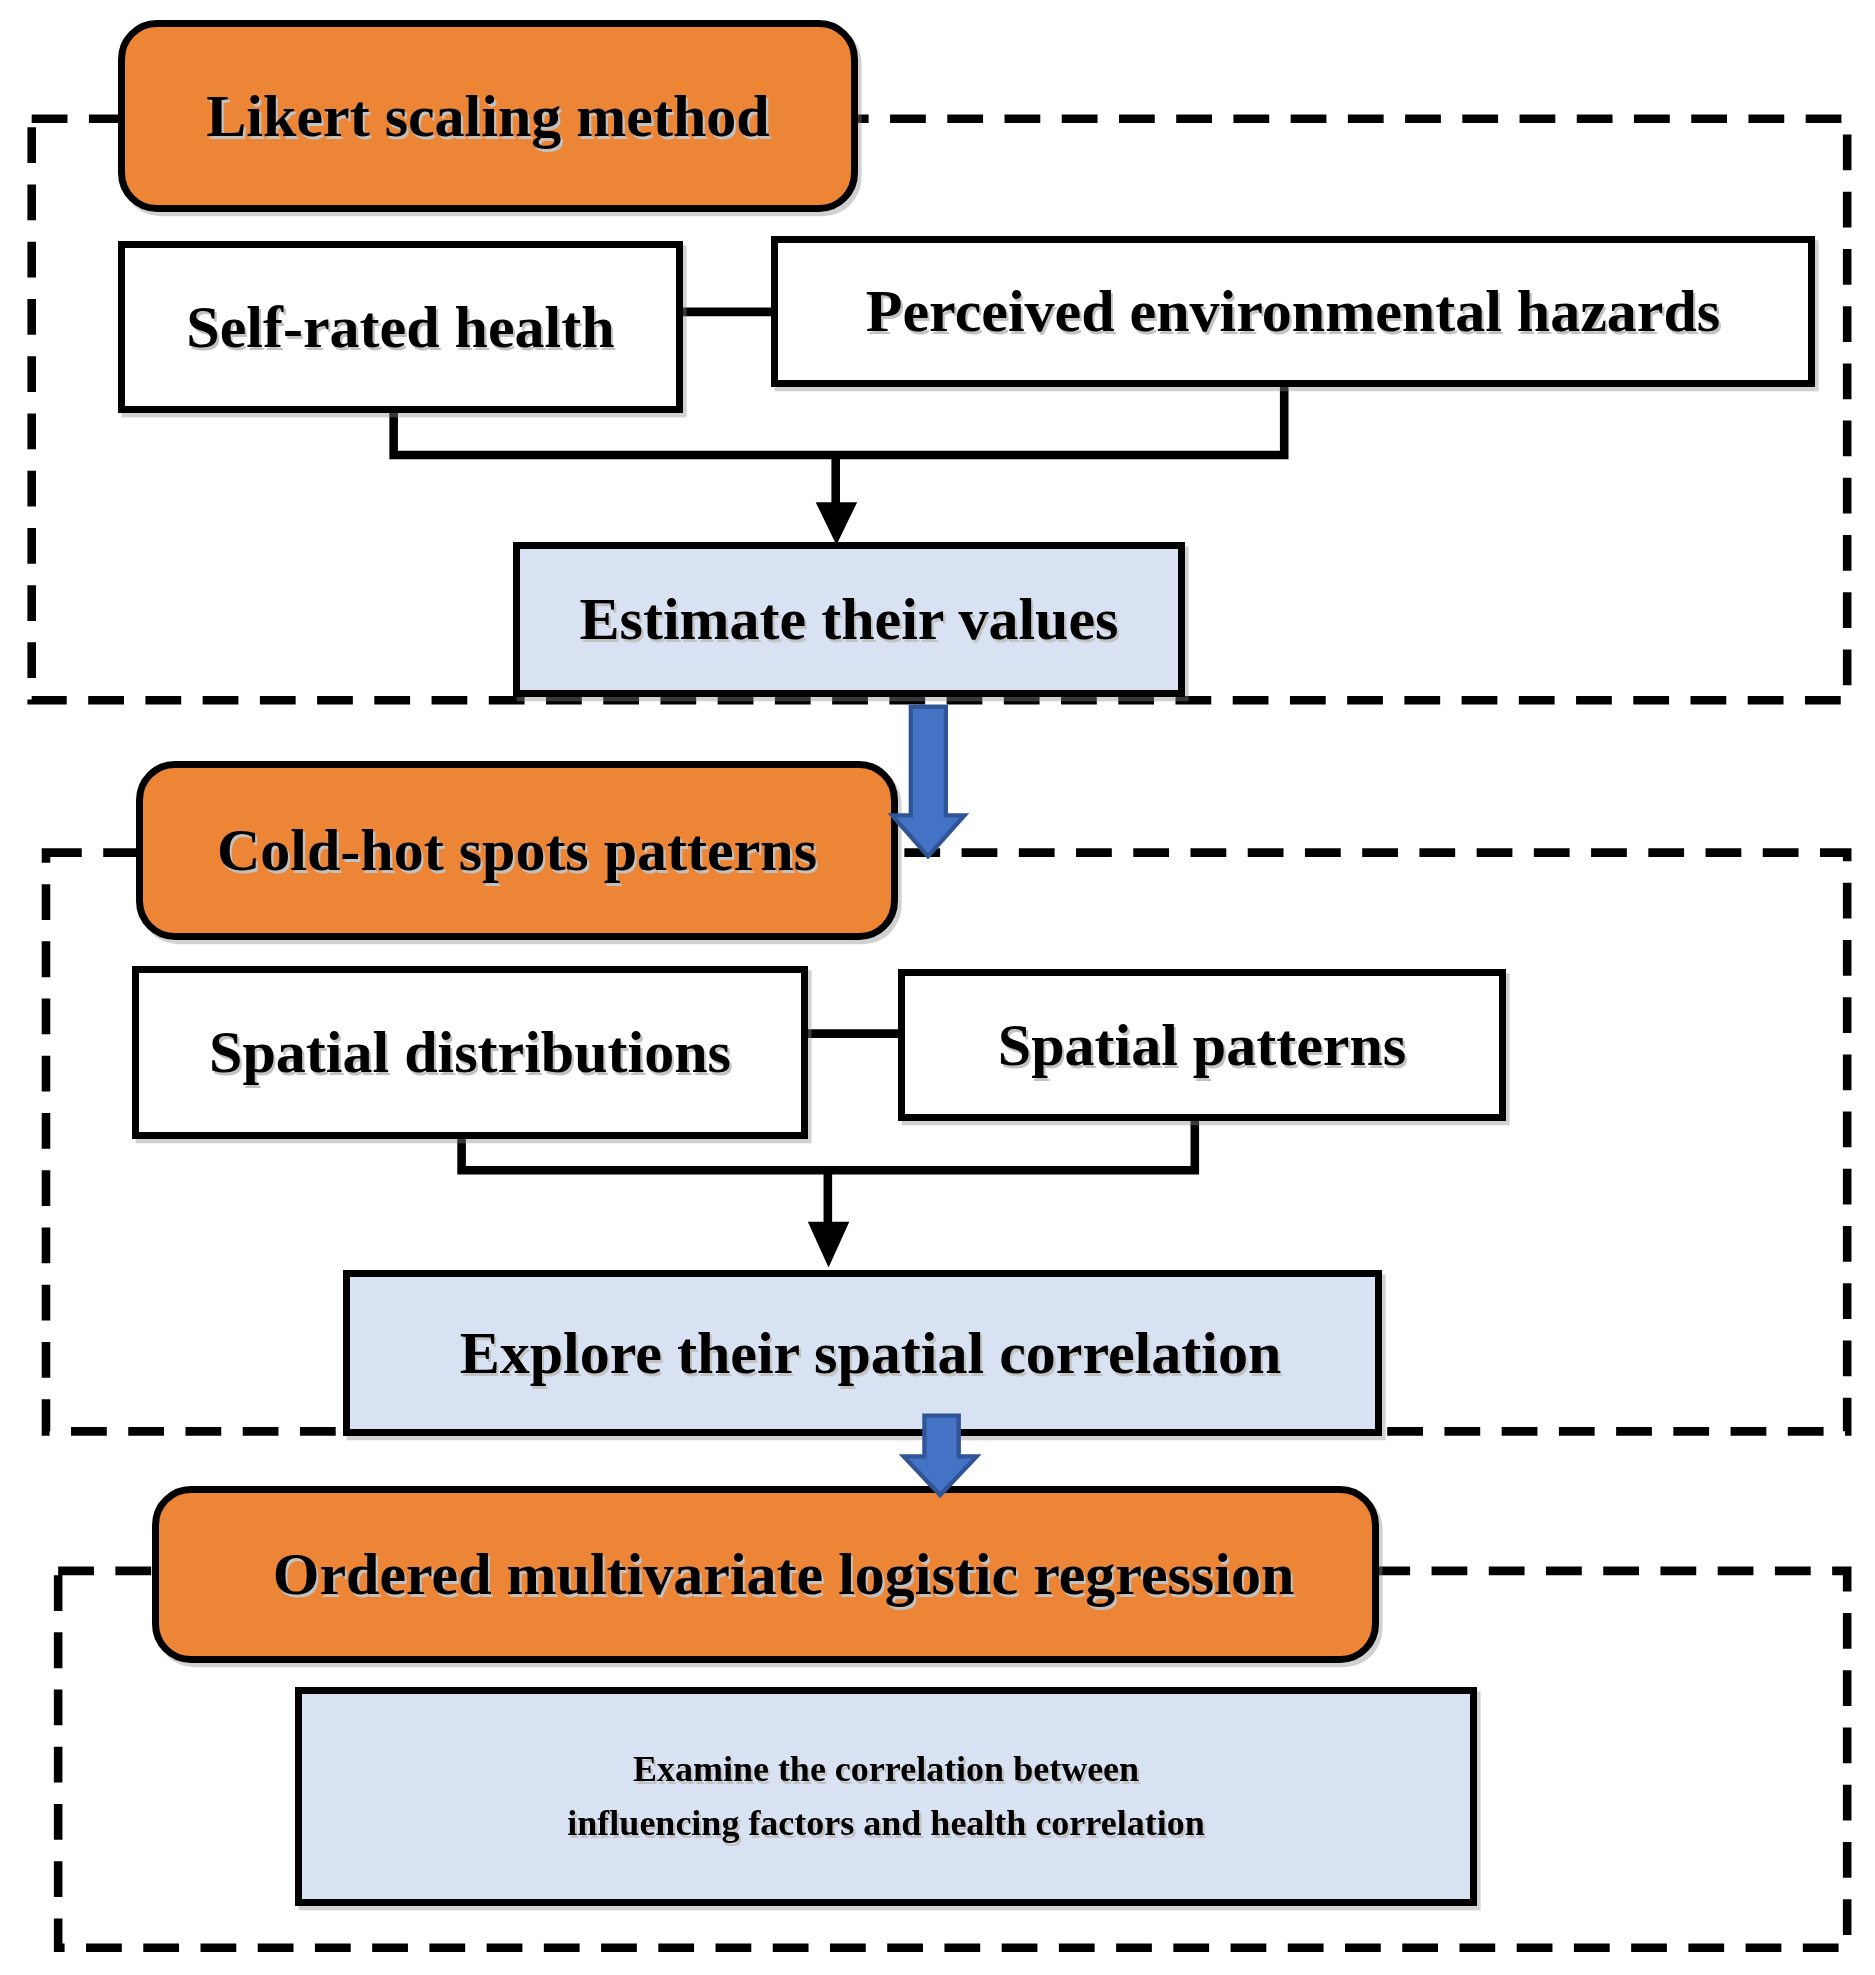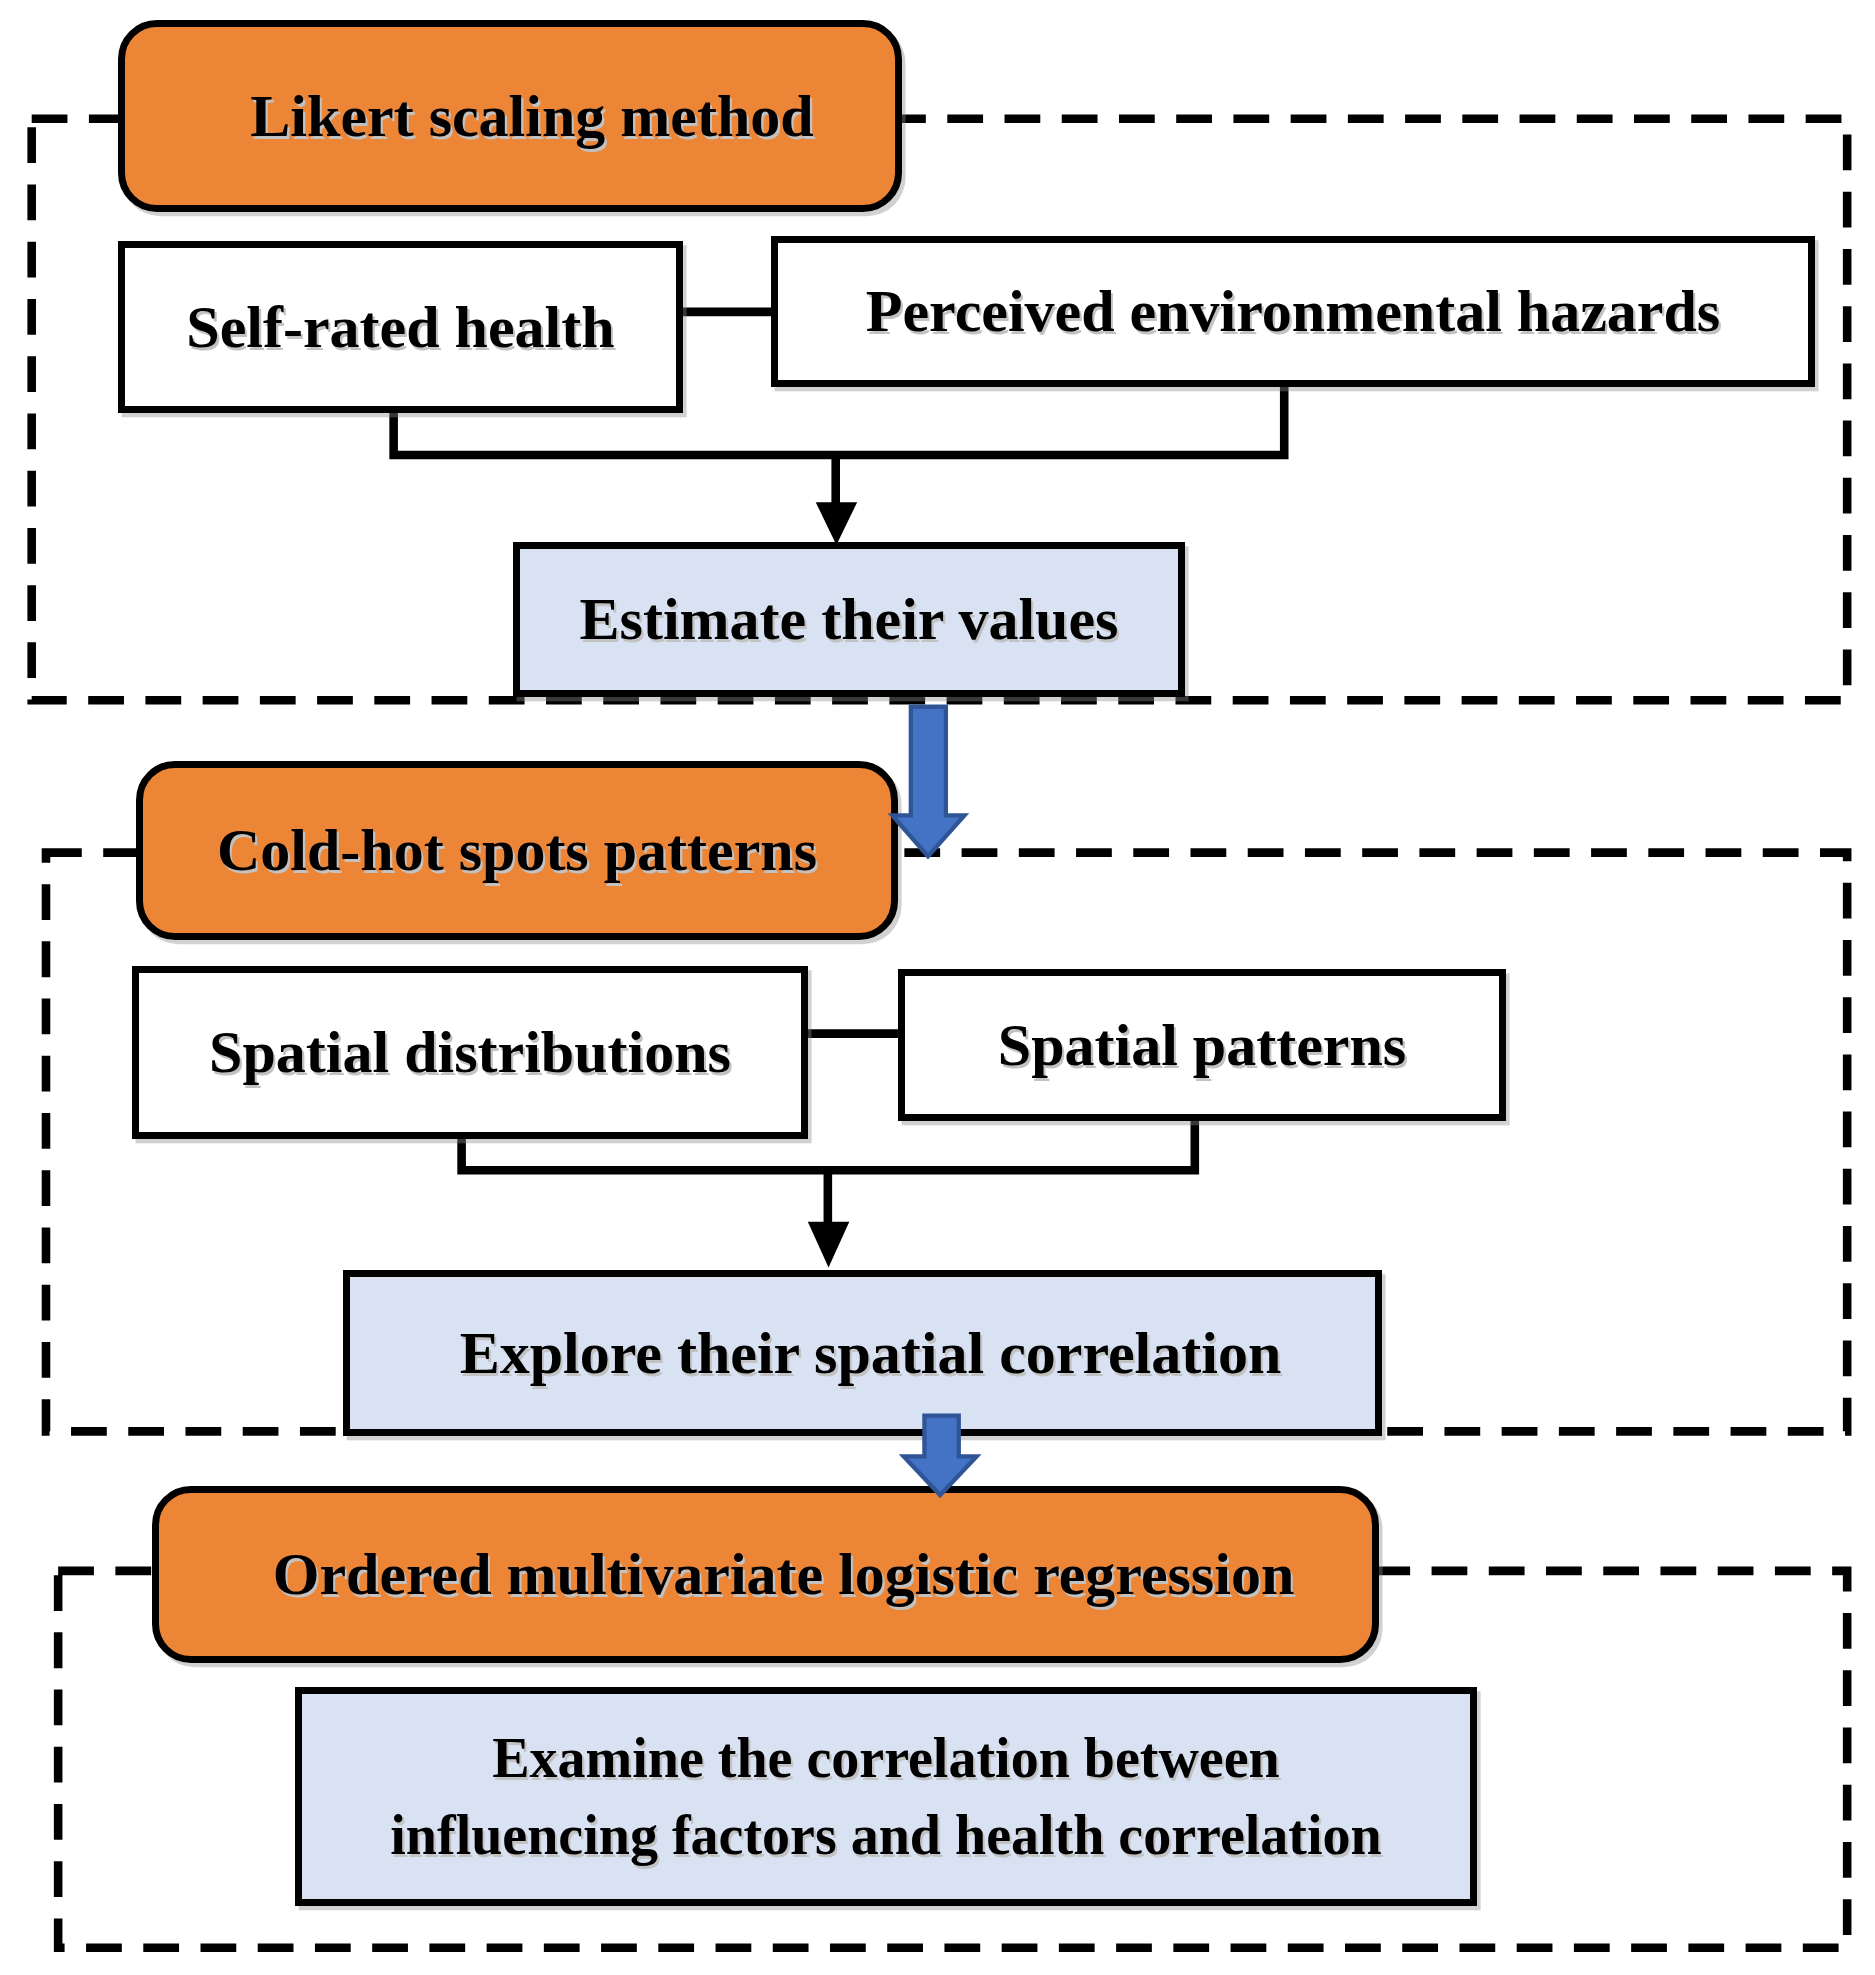--- a/index.html
+++ b/index.html
@@ -17,21 +17,21 @@
   .lyr0{z-index:0;} .lyr2{z-index:2;}
   .box{position:absolute;display:flex;align-items:center;justify-content:center;
        text-align:center;font-weight:700;color:var(--ink);
        border:7.2px solid var(--ink);z-index:1;
        font-size:60px;line-height:1.15;
        text-shadow:2.1px 2.9px 0 #c2c2c2;
        box-shadow:3.6px 4.3px 0 rgba(140,140,140,0.40);}
   .hdr{background:var(--orange);border-radius:39px;border-width:7.9px;}
   .wbox{background:#ffffff;}
   .bbox{background:var(--lightblue);}
-  .two-line{flex-direction:column;font-size:56px;gap:12px;}
+  .two-line{flex-direction:column;font-size:36px;gap:12px;}
   .two-line span{display:block;}
 </style>
 </head>
 <body>
 
 <div class="canvas">
 
   <svg class="layer lyr0" viewBox="0 0 2622 2761">
 
     <rect x="44" y="166" width="2538" height="813" fill="none" stroke="#000" stroke-width="12" stroke-dasharray="50 30"></rect>
@@ -40,21 +40,21 @@
 
     <rect x="81" y="2196" width="2501" height="527" fill="none" stroke="#000" stroke-width="12" stroke-dasharray="50 30"></rect>
 
     <path d="M935 436 H1078 M550 552 V642 M1795 516 V642 M550 636 H1795 M1168 630 V706" stroke="#000" stroke-width="12" fill="none"></path>
     <polygon points="1140,702 1198,702 1169,762" fill="#000"></polygon>
 
     <path d="M1110 1445 H1255 M645 1566 V1642 M1670 1542 V1642 M645 1636 H1670 M1157 1630 V1712" stroke="#000" stroke-width="12" fill="none"></path>
     <polygon points="1129,1708 1187,1708 1158,1772" fill="#000"></polygon>
   </svg>
 
-  <div class="box hdr" style="left:118px;top:20px;width:726px;height:178px;padding-left:44px;">Likert scaling method</div>
+  <div class="box hdr" style="left:118px;top:20px;width:726px;height:178px;">Likert scaling method</div>
 
   <div class="box wbox" style="left:118px;top:241px;width:551px;height:158px;">Self-rated health</div>
 
   <div class="box wbox" style="left:771px;top:236px;width:1030px;height:137px;">Perceived environmental hazards</div>
 
   <div class="box bbox" style="left:501px;top:542px;width:658px;height:141px;margin-left:12px;">Estimate their values</div>
 
   <div class="box hdr" style="left:136px;top:761px;width:748px;height:165px;">Cold-hot spots patterns</div>
 
   <div class="box wbox" style="left:132px;top:966px;width:662px;height:159px;">Spatial distributions</div>

